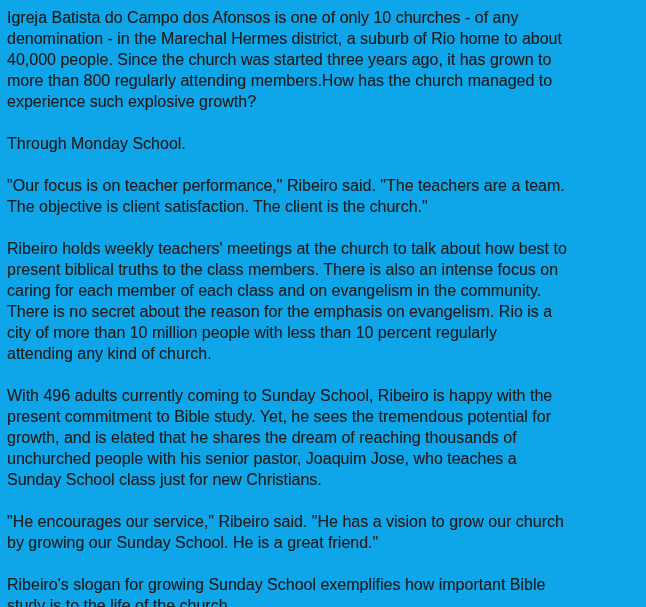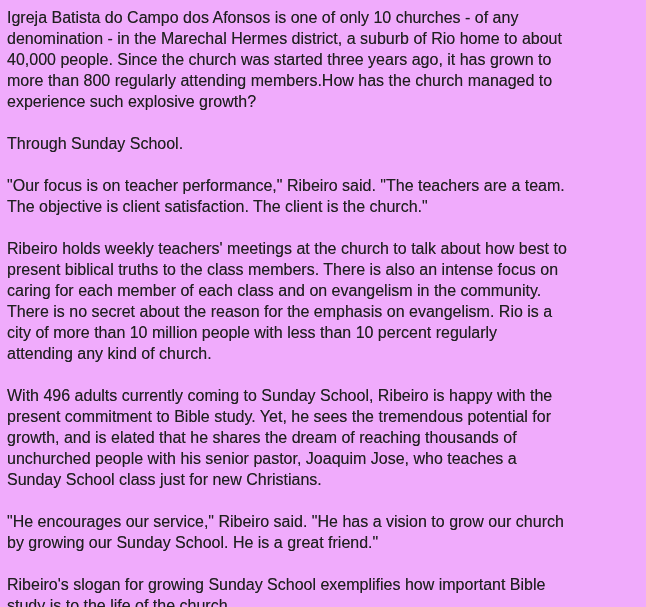--- a/index.html
+++ b/index.html
@@ -11,42 +11,42 @@
     height: 607px;
     overflow: hidden;
     background: #ffffff;
   }
   .page {
     box-sizing: border-box;
     width: 646px;
     height: 607px;
     padding: 7px 0 0 7px;
     overflow: hidden;
-    background: #f0abfc;
+    background: #0ea5e9;
   }
   .para {
     margin: 0 0 21px 0;
     font-family: "Liberation Sans", "DejaVu Sans", sans-serif;
     font-size: 16px;
     line-height: 21px;
     color: #1f1f1f;
     white-space: pre;
     text-shadow: 0 0 0.5px rgba(40,40,40,0.55);
   }
 </style>
 </head>
 <body>
 
 <div class="page">
   <p class="para">Igreja Batista do Campo dos Afonsos is one of only 10 churches - of any
 denomination - in the Marechal Hermes district, a suburb of Rio home to about
 40,000 people. Since the church was started three years ago, it has grown to
 more than 800 regularly attending members.How has the church managed to
 experience such explosive growth?</p>
-  <p class="para">Through Sunday School.</p>
+  <p class="para">Through Monday School.</p>
   <p class="para">"Our focus is on teacher performance," Ribeiro said. "The teachers are a team.
 The objective is client satisfaction. The client is the church."</p>
   <p class="para">Ribeiro holds weekly teachers' meetings at the church to talk about how best to
 present biblical truths to the class members. There is also an intense focus on
 caring for each member of each class and on evangelism in the community.
 There is no secret about the reason for the emphasis on evangelism. Rio is a
 city of more than 10 million people with less than 10 percent regularly
 attending any kind of church.</p>
   <p class="para">With 496 adults currently coming to Sunday School, Ribeiro is happy with the
 present commitment to Bible study. Yet, he sees the tremendous potential for

